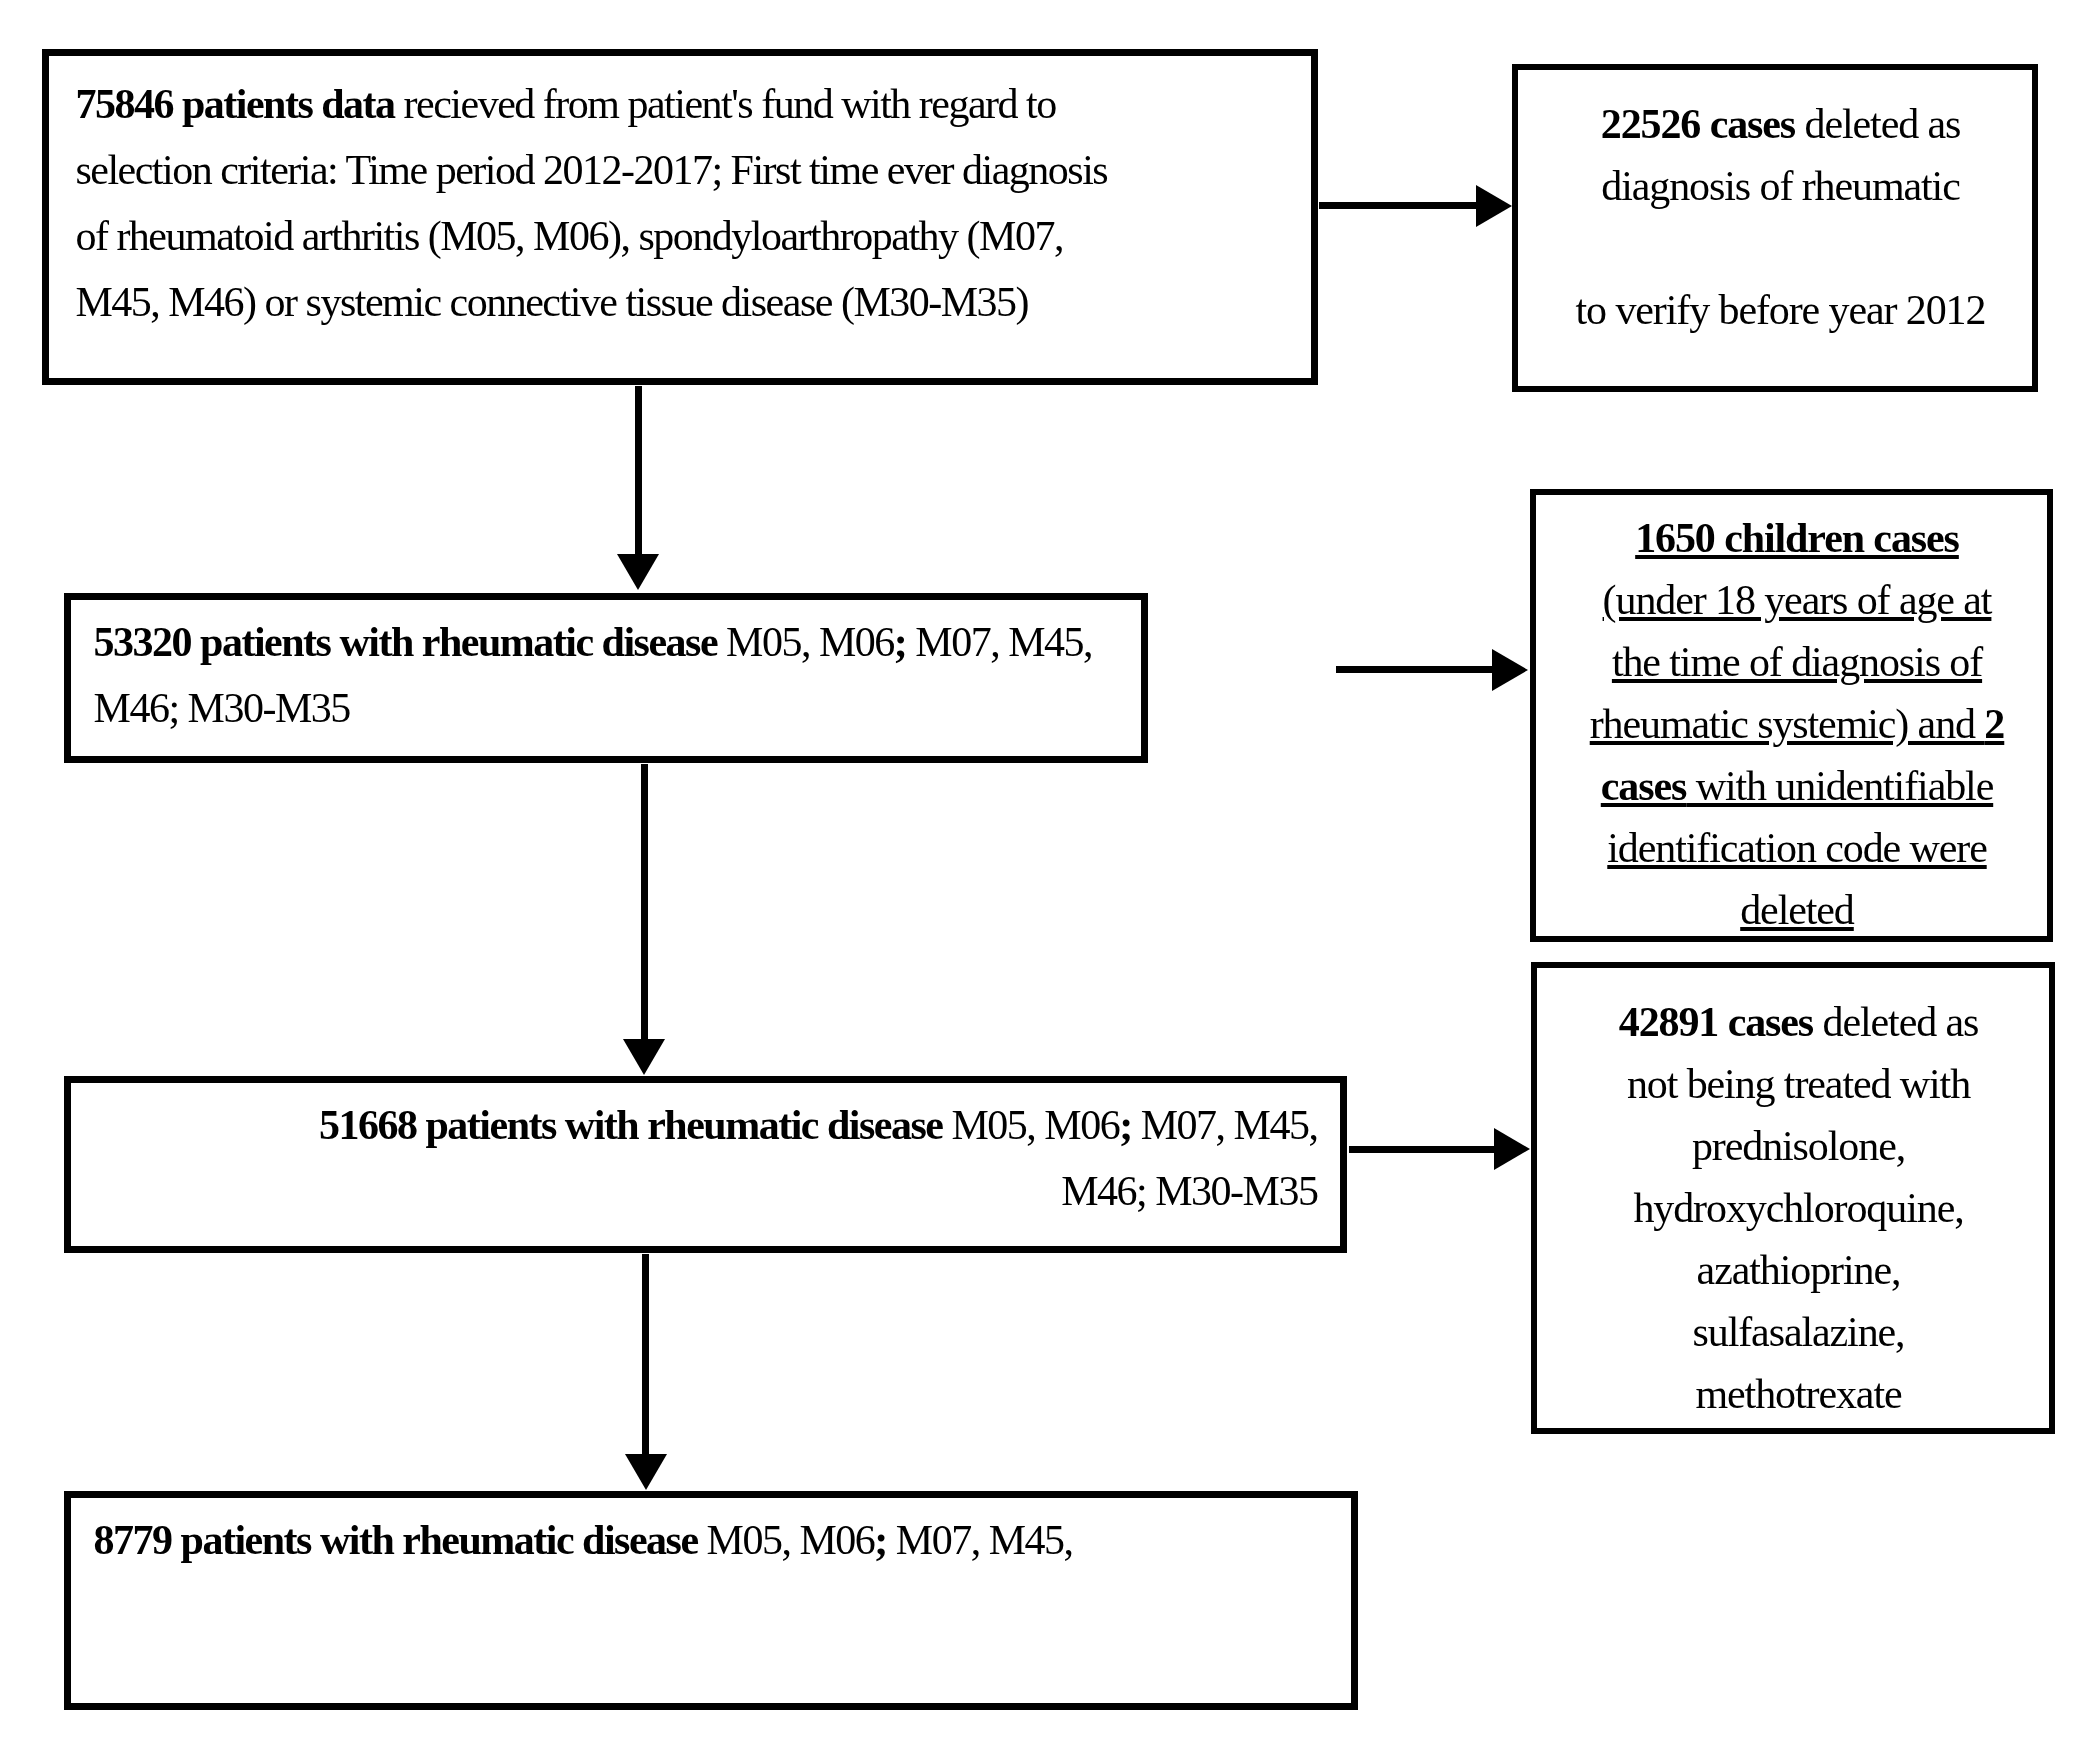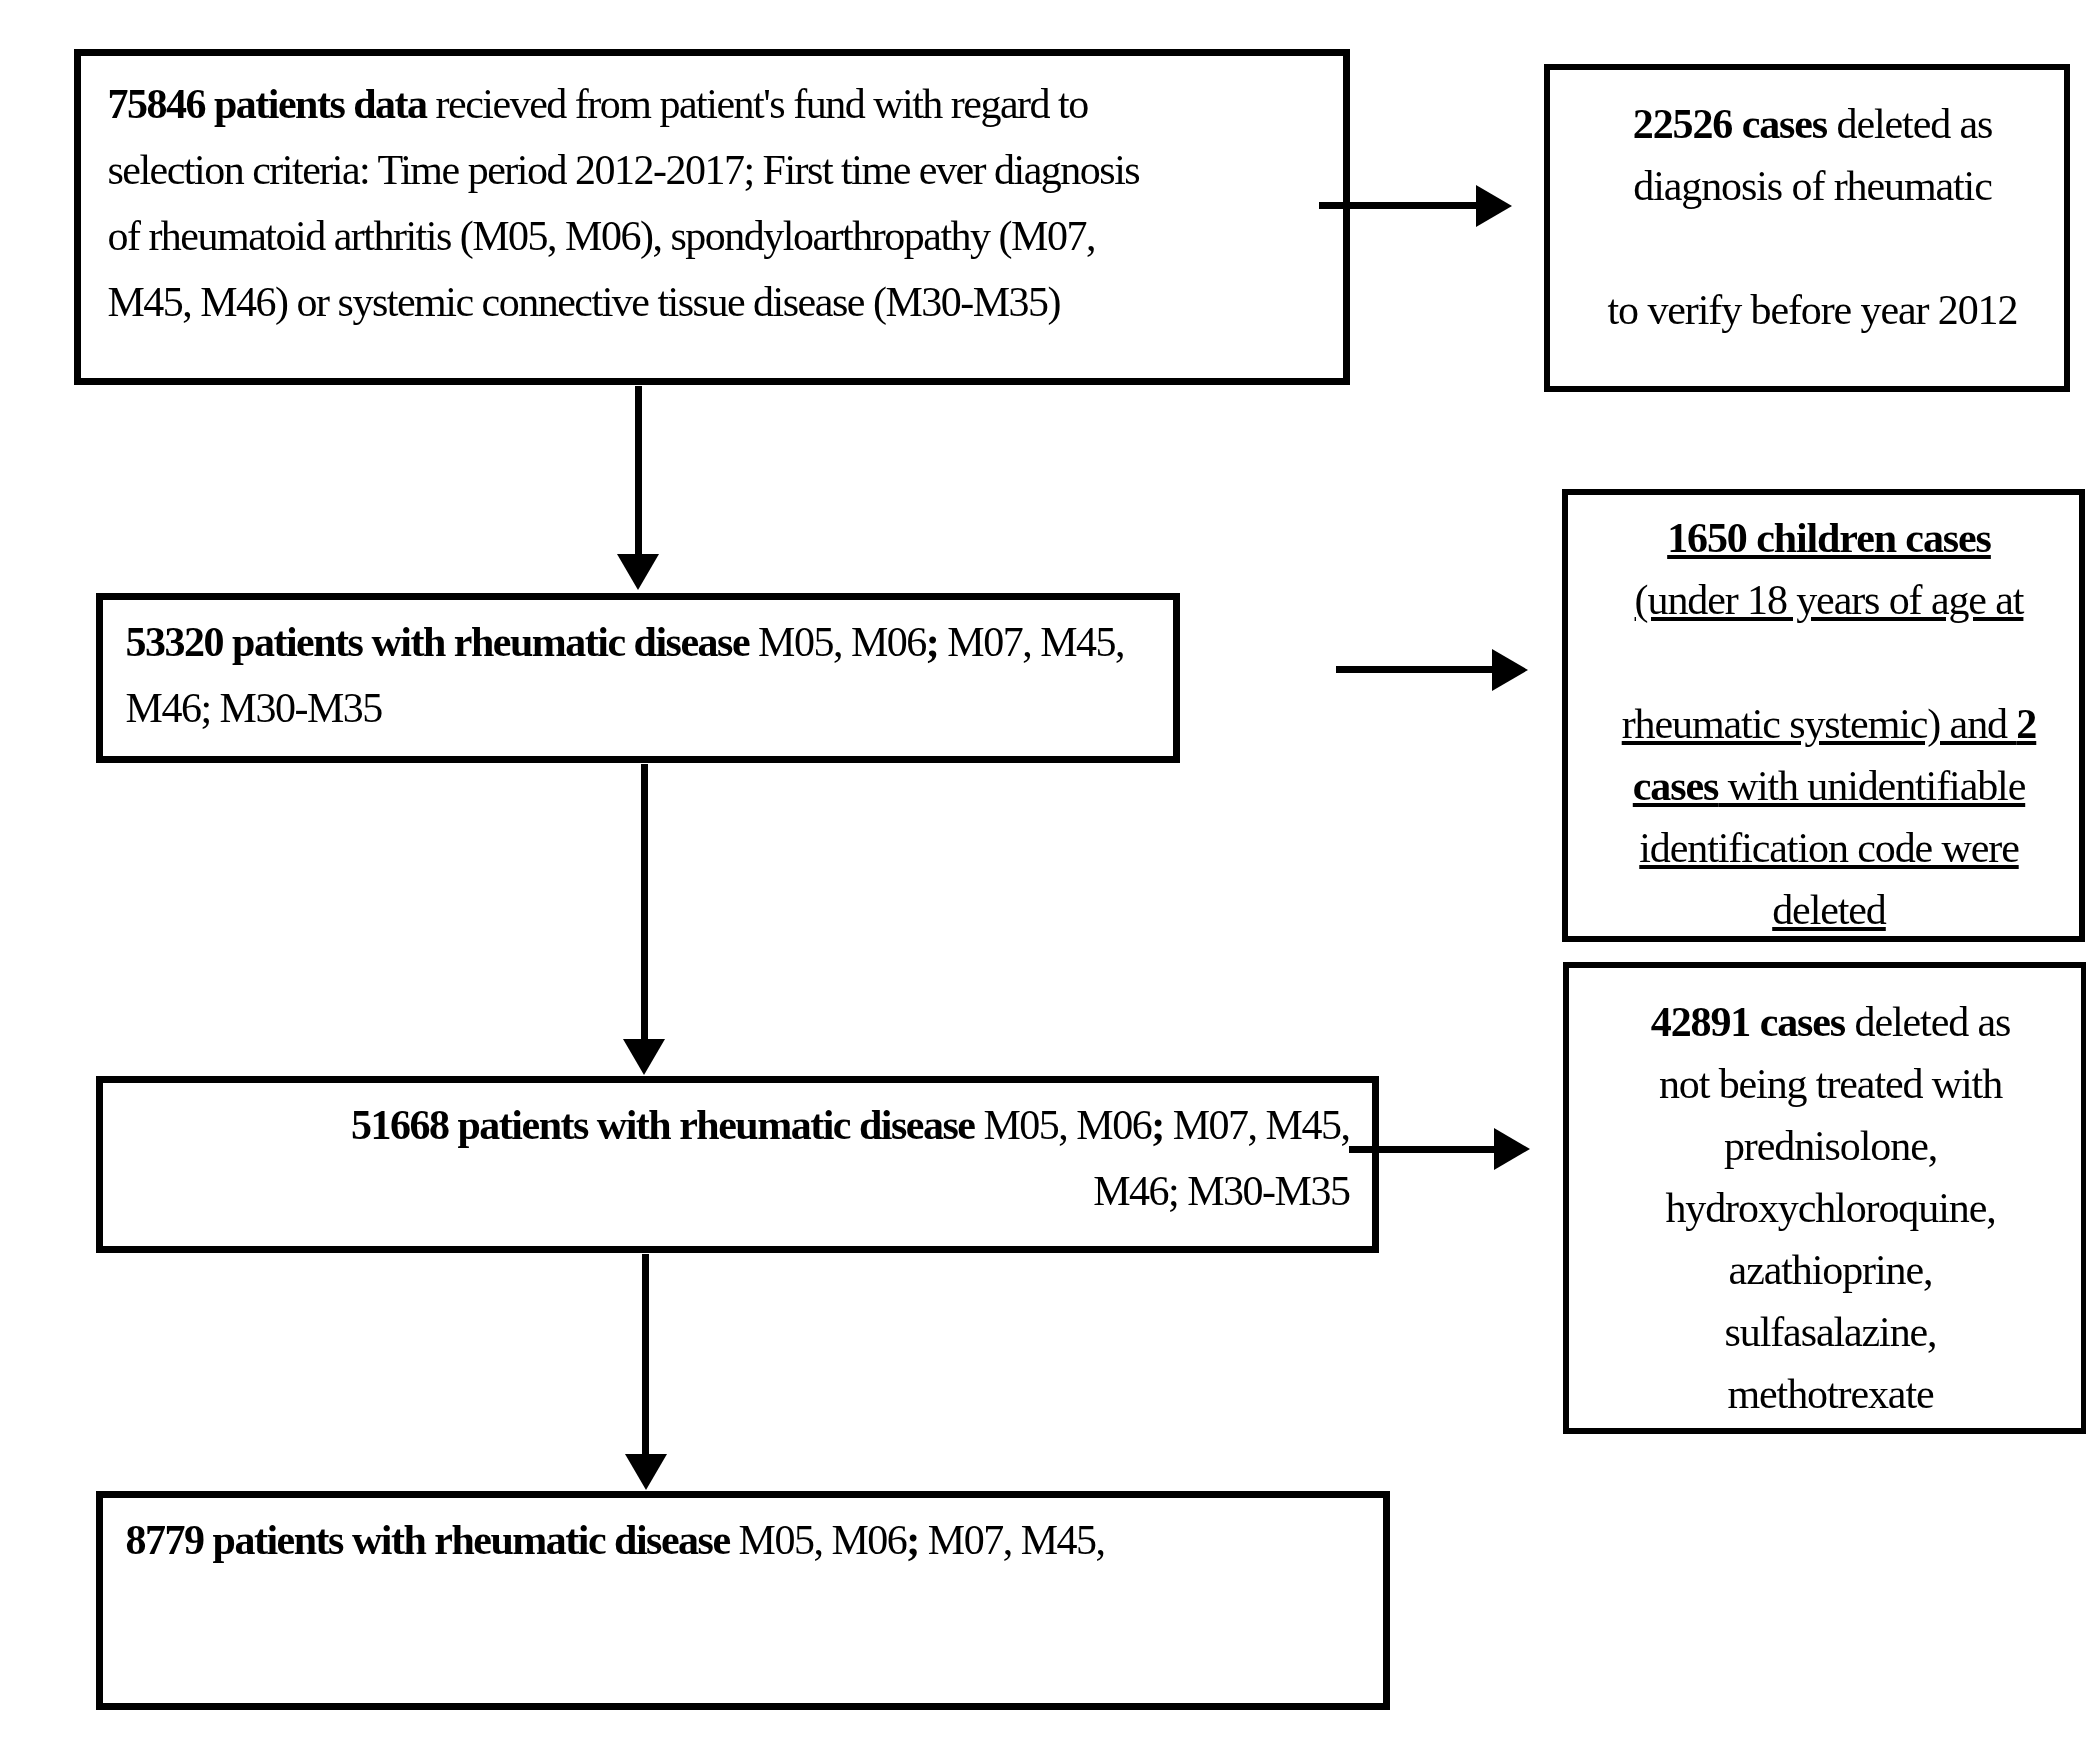--- a/index.html
+++ b/index.html
@@ -10,21 +10,20 @@
     background: #ffffff;
     font-family: "Liberation Serif", "DejaVu Serif", serif;
     color: #000000;
   }
   .fbox {
     position: absolute;
     background: #ffffff;
     border: 7.5px solid #000000;
     box-sizing: border-box;
     overflow: hidden;
-    margin-left: 32px;
   }
   .fbox.right { border-width: 6.8px; }
   .box-text {
     font-size: 42px;
     letter-spacing: -1.5px;
     line-height: 66px;
     white-space: nowrap;
   }
   .fbox.right .box-text { line-height: 62px; letter-spacing: -1.1px; text-align: center; }
   .box-text span { font-weight: normal; }
@@ -68,21 +67,21 @@
 
   <div class="fbox" style="left:64px; top:1491px; width:1294px; height:219px;">
     <div class="box-text pad-main"><span class="b">8779 patients with rheumatic disease</span><span> M05, M06</span><span class="b">;</span><span> M07, M45,</span><br></div>
   </div>
 
   <div class="fbox right" style="left:1512px; top:64px; width:526px; height:328px;">
     <div class="box-text pad-right"><span class="b">22526 cases</span><span> deleted as</span><br><span>diagnosis of rheumatic</span><br><br><span>to verify before year 2012</span></div>
   </div>
 
   <div class="fbox right" style="left:1530px; top:489px; width:523px; height:453px;text-decoration:underline;">
-    <div class="box-text pad-right2"><span class="b">1650 children cases</span><br><span>(under 18 years of age at</span><br><br><span>rheumatic systemic) and </span><span class="b">2</span><br><span class="b">cases</span><span> with unidentifiable</span><br><span>identification code were</span><br><span>deleted</span></div>
+    <div class="box-text pad-right2"><span class="b">1650 children cases</span><br><span>(under 18 years of age at</span><br><span>the time of diagnosis of</span><br><span>rheumatic systemic) and </span><span class="b">2</span><br><span class="b">cases</span><span> with unidentifiable</span><br><span>identification code were</span><br><span>deleted</span></div>
   </div>
 
   <div class="fbox right" style="left:1531px; top:962px; width:524px; height:472px;">
     <div class="box-text pad-right"><span class="b">42891 cases</span><span> deleted as</span><br><span>not being treated with</span><br><span>prednisolone,</span><br><span>hydroxychloroquine,</span><br><span>azathioprine,</span><br><span>sulfasalazine,</span><br><span>methotrexate</span></div>
   </div>
 
   <div>
     <div class="arrow-part" style="left:635px; top:386px; width:6.8px; height:168px;"></div>
     <div class="arrow-head head-down" style="left:617px; top:554px;"></div>
   </div>

